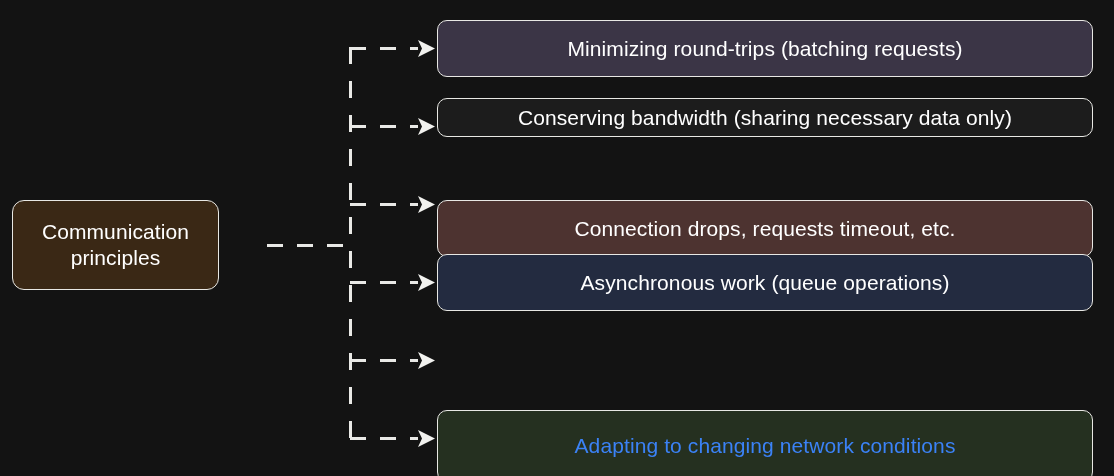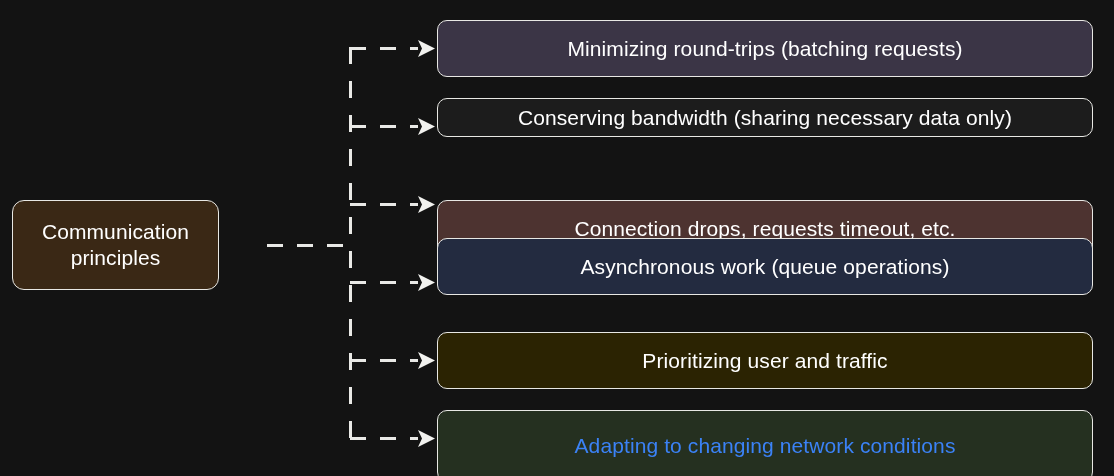--- a/index.html
+++ b/index.html
@@ -103,19 +103,18 @@
 
   <div class="node root" id="node-root" style="left: 12px; top: 200px; width: 207px; height: 90px; background: rgb(58, 40, 21); border-color: rgb(232, 232, 228); color: rgb(255, 255, 255);">Communication
 principles</div>
 
   <div class="node" id="node-b0" style="left: 437px; top: 20px; width: 656px; height: 57px; background: rgb(59, 53, 70); border-color: rgb(232, 232, 228); color: rgb(255, 255, 255);">Minimizing round-trips (batching requests)</div>
 
   <div class="node" id="node-b1" style="left: 437px; top: 98px; width: 656px; height: 39px; background: rgb(28, 28, 28); border-color: rgb(232, 232, 228); color: rgb(255, 255, 255);">Conserving bandwidth (sharing necessary data only)</div>
 
   <div class="node" id="node-b2" style="left: 437px; top: 176px; width: 656px; height: 57px; background: rgb(77, 51, 48); border-color: rgb(232, 232, 228); color: rgb(255, 255, 255); margin-top: 24px;">Connection drops, requests timeout, etc.</div>
 
-  <div class="node" id="node-b3" style="left: 437px; top: 238px; width: 656px; height: 57px; background: rgb(35, 43, 64); border-color: rgb(232, 232, 228); color: rgb(255, 255, 255);">Asynchronous work (queue operations)</div>
+  <div class="node" id="node-b3" style="left: 437px; top: 254px; width: 656px; height: 57px; background: rgb(35, 43, 64); border-color: rgb(232, 232, 228); color: rgb(255, 255, 255);">Asynchronous work (queue operations)</div>
 
-  <div class="node" id="node-b4" style="left: 437px; top: 332px; width: 656px; height: 57px; background: rgb(43, 35, 2); border-color: rgb(232, 232, 228); color: rgb(255, 255, 255);">Prioritizing user and traffic</div>
 
   <div class="node" id="node-b5" style="left: 437px; top: 410px; width: 656px; height: 72px; background: rgb(37, 48, 32); border-color: rgb(232, 232, 228); color: #3b82f6;">Adapting to changing network conditions</div>
 
 </div>
 
 </body></html>

